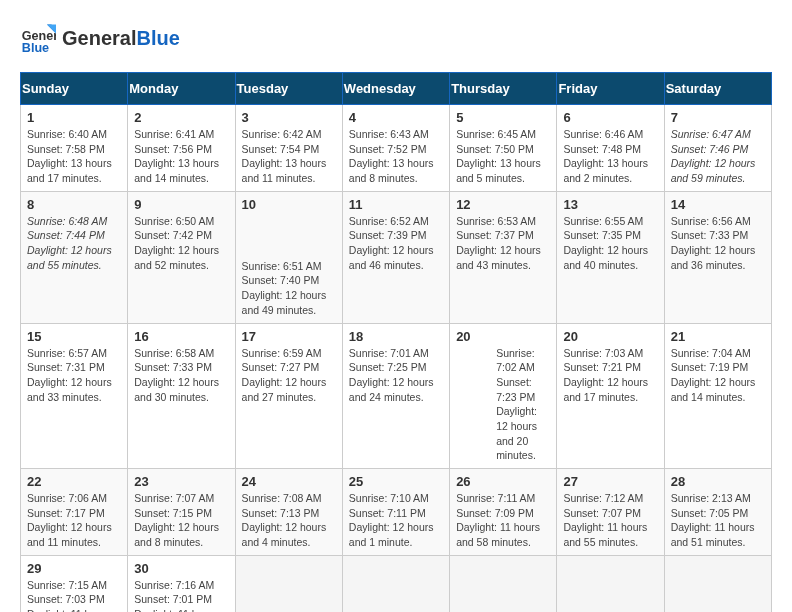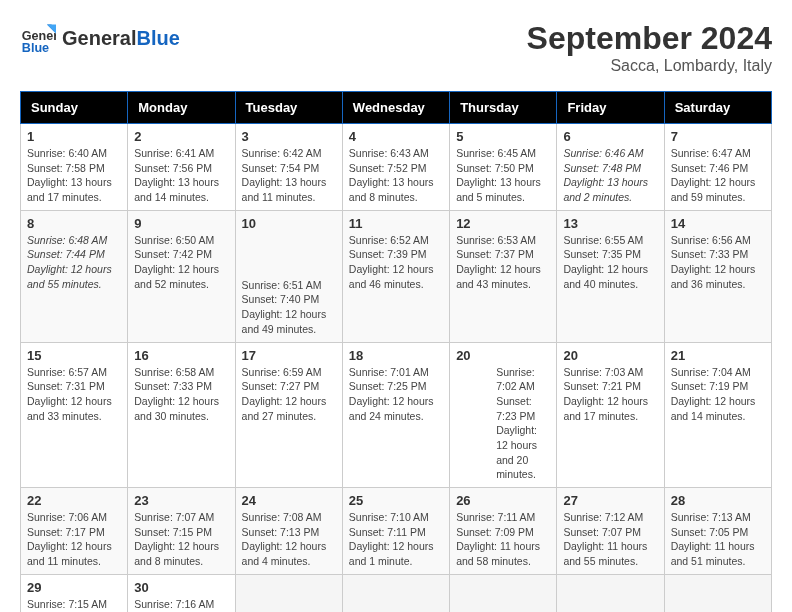--- a/index.html
+++ b/index.html
@@ -36,23 +36,23 @@
     .location-title {
       font-size: 16px;
       color: #555;
     }
     .calendar-table {
       width: 100%;
       border-collapse: collapse;
       font-size: 11px;
     }
     .calendar-table th {
-      background: #000000;
+      background: #0c4a6e;
       color: #fff;
-      padding: 8px 10px;
+      padding: 8px 1px;
       text-align: left;
       font-size: 13px;
       font-weight: bold;
       border: 1px solid #1565c0;
     }
     .calendar-table td {
       border: 1px solid #ccc;
       vertical-align: top;
       padding: 5px 6px;
       height: 80px;
@@ -89,24 +89,20 @@
       <polygon points="30,5 40,15 35,5" fill="#1565c0"></polygon>
       <polygon points="30,5 40,5 40,15" fill="#42a5f5"></polygon>
     </svg>
     <div>
       <div style="display:flex; gap:0;">
         <span style="font-size:20px; font-weight:bold; color:#333;">General</span>
           <span style="font-size:20px; font-weight:bold; color:#1565c0;">Blue</span>
       </div>
     </div>
   </div>
-  <div class="title-area">
-    <div class="month-title">September 2024</div>
-    <div class="location-title">Sacca, Lombardy, Italy</div>
-  </div>
 </div>
 
 <table class="calendar-table">
   <thead>
     <tr>
     <th>Sunday</th>
         <th>Monday</th>
         <th>Tuesday</th>
         <th>Wednesday</th>
         <th>Thursday</th>
@@ -146,28 +142,28 @@
         </td>
         <td>
           <span class="day-number">5</span>
           <div class="day-info" style="white-space: pre-line;">Sunrise: 6:45 AM
 Sunset: 7:50 PM
 Daylight: 13 hours
 and 5 minutes.</div>
         </td>
         <td>
           <span class="day-number">6</span>
-          <div class="day-info" style="white-space: pre-line; font-style: italic;">Sunrise: 6:46 AM
+          <div class="day-info" style="white-space: pre-line;">Sunrise: 6:46 AM
 Sunset: 7:48 PM
 Daylight: 13 hours
 and 2 minutes.</div>
         </td>
         <td>
           <span class="day-number">7</span>
-          <div class="day-info" style="white-space: pre-line;">Sunrise: 6:47 AM
+          <div class="day-info" style="white-space: pre-line; font-style: italic;">Sunrise: 6:47 AM
 Sunset: 7:46 PM
 Daylight: 12 hours
 and 59 minutes.</div>
         </td>
       </tr>
       <tr>
         <td>
           <span class="day-number">8</span>
           <div class="day-info" style="white-space: pre-line; font-style: italic;">Sunrise: 6:48 AM
 Sunset: 7:44 PM
@@ -306,21 +302,21 @@
         </td>
         <td>
           <span class="day-number">27</span>
           <div class="day-info" style="white-space: pre-line;">Sunrise: 7:12 AM
 Sunset: 7:07 PM
 Daylight: 11 hours
 and 55 minutes.</div>
         </td>
         <td>
           <span class="day-number">28</span>
-          <div class="day-info" style="white-space: pre-line;">Sunrise: 7:13 AM
+          <div class="day-info" style="white-space: pre-line;">Sunrise: 2:13 AM
 Sunset: 7:05 PM
 Daylight: 11 hours
 and 51 minutes.</div>
         </td>
       </tr>
       <tr>
         <td>
           <span class="day-number">29</span>
           <div class="day-info" style="white-space: pre-line;">Sunrise: 7:15 AM
 Sunset: 7:03 PM

